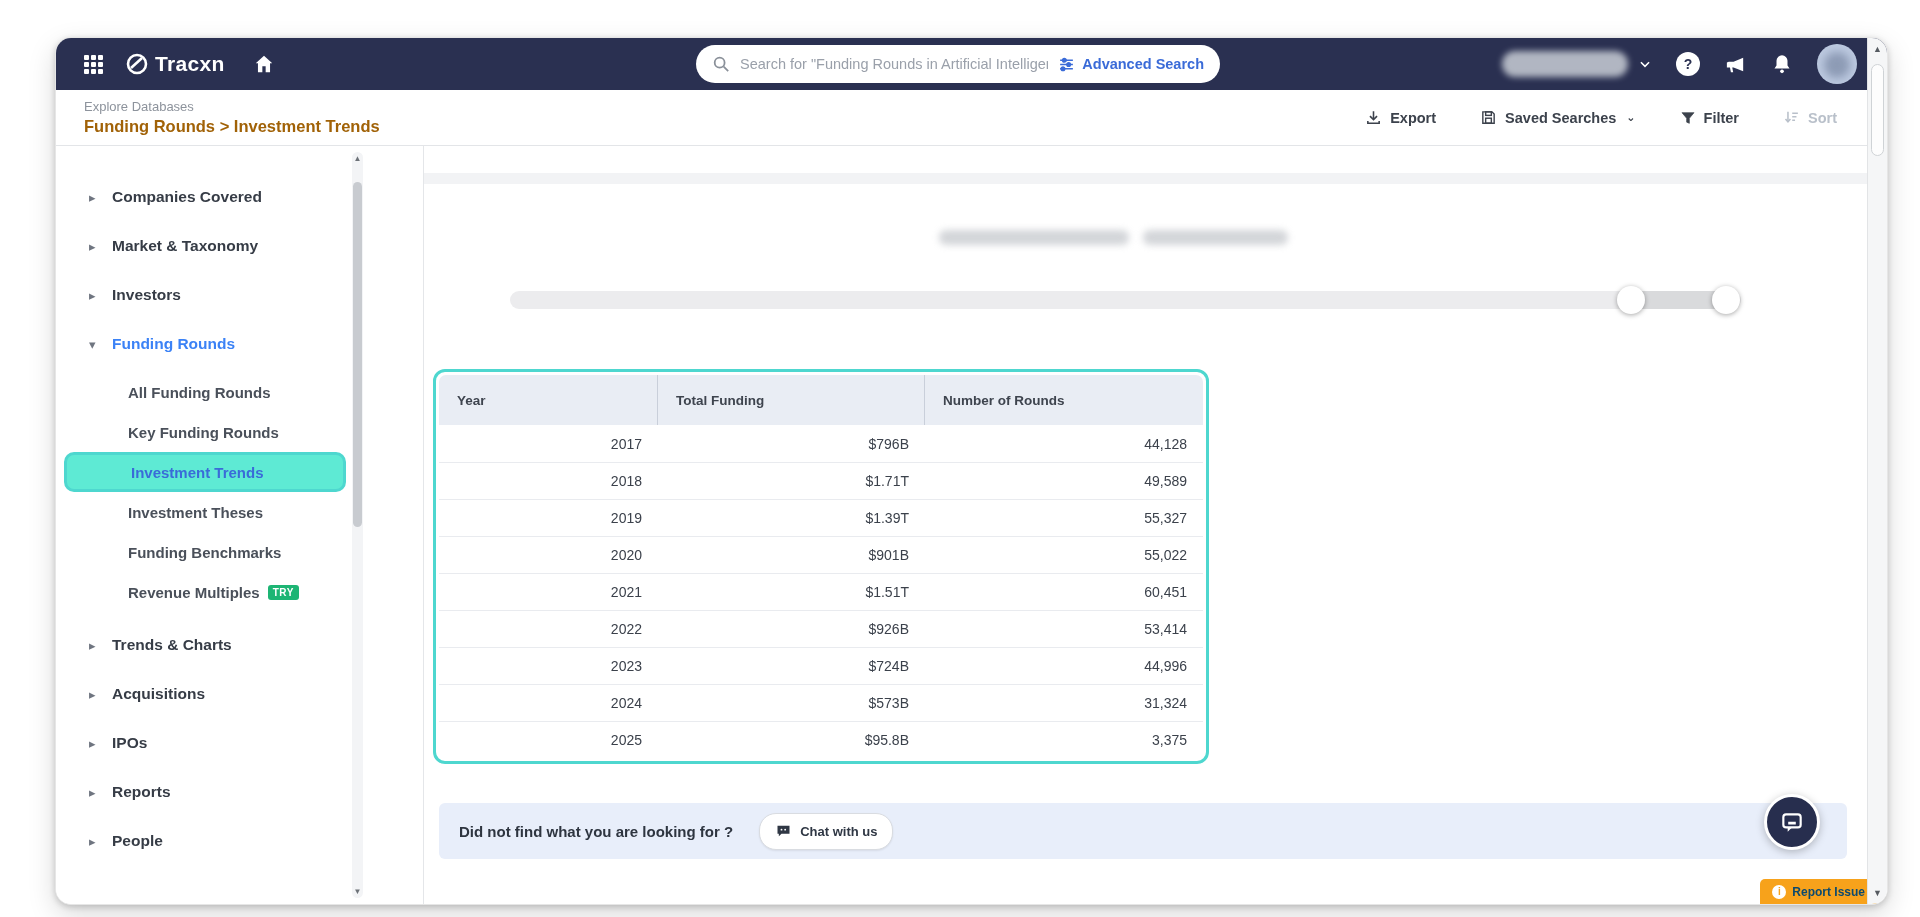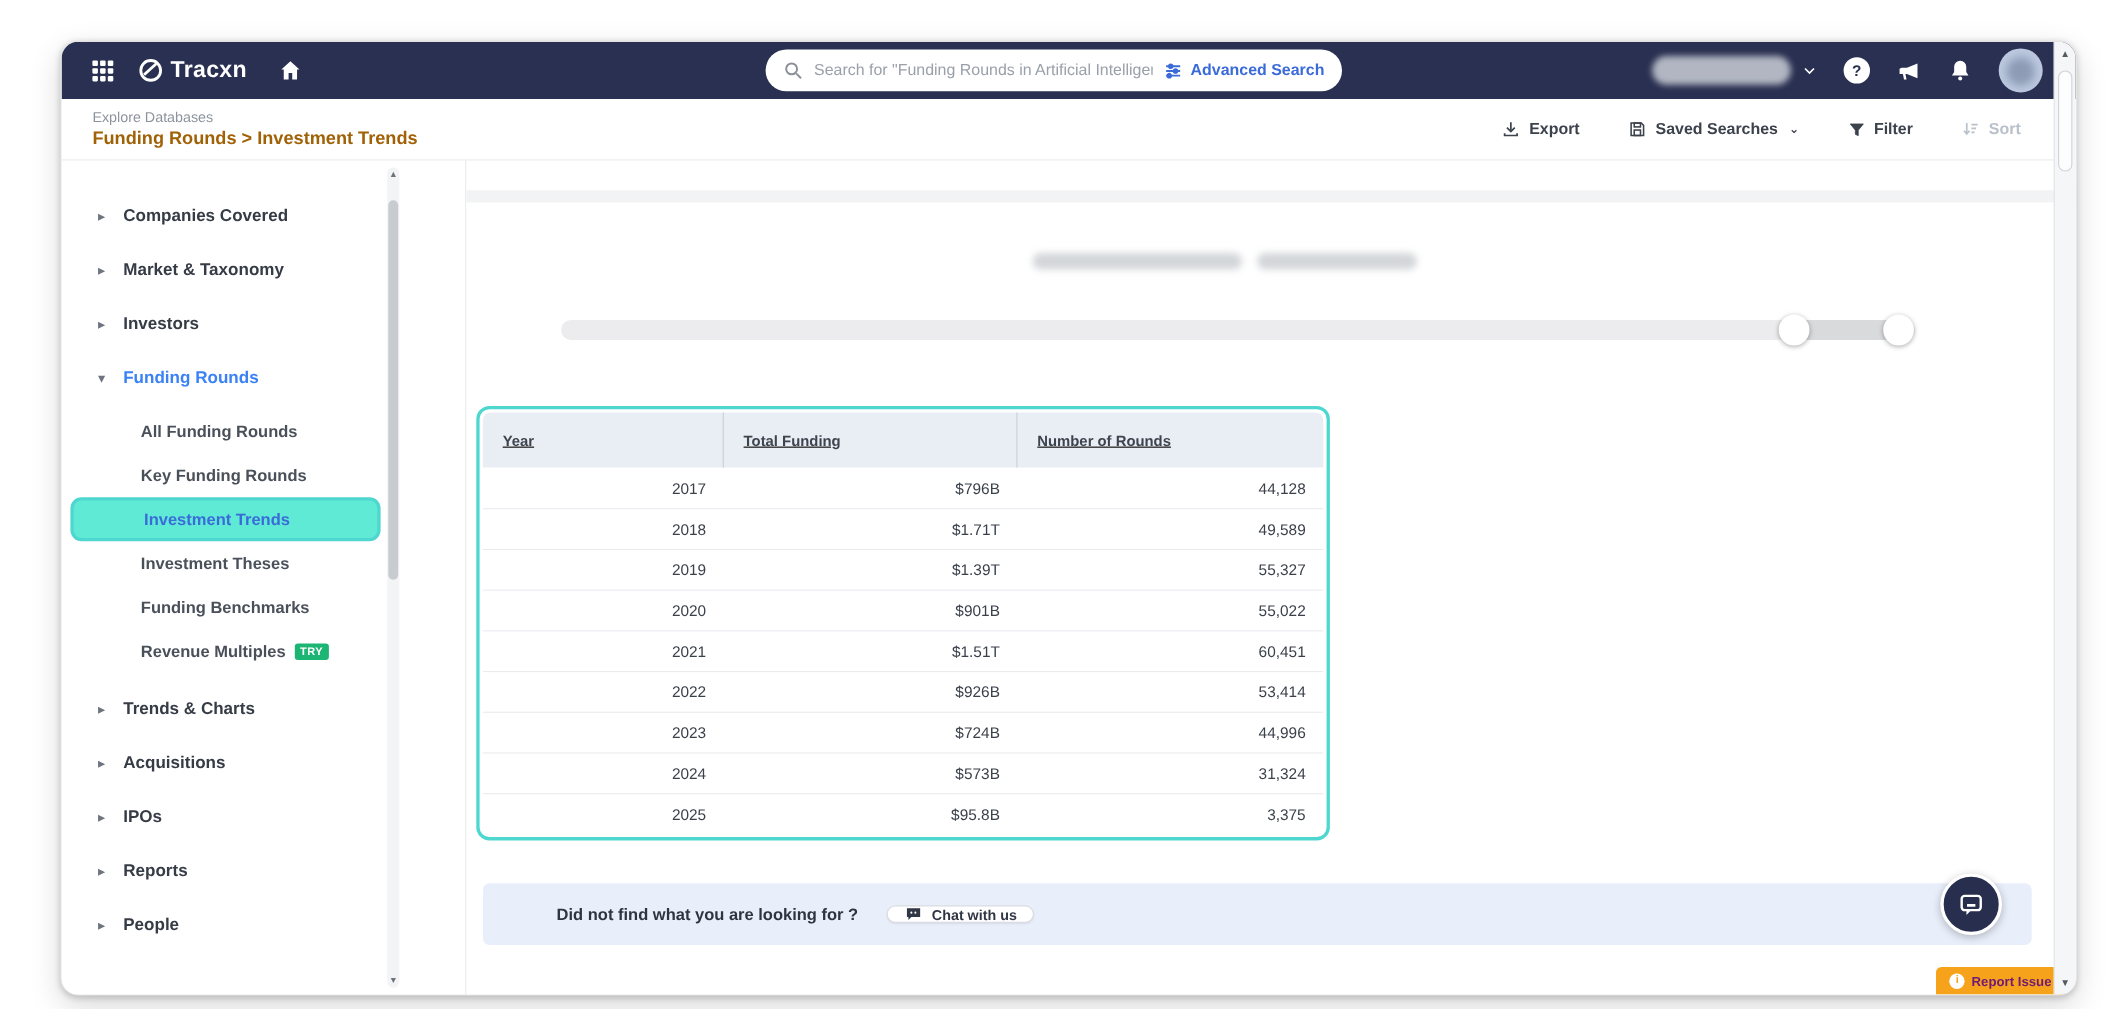--- a/index.html
+++ b/index.html
@@ -72,47 +72,47 @@
   .slider { position:absolute; left:86px; top:145px; width:1231px; height:18px;
     background:#ececee; border-radius:9px; }
   .slider .range { position:absolute; left:1121px; width:95px; height:18px; background:#d9dadc; }
   .slider .handle { position:absolute; top:-5px; width:28px; height:28px; border-radius:50%;
     background:#fff; box-shadow:0 1px 5px rgba(0,0,0,.35); cursor:pointer; }
   .slider .h1 { left:1107px; } .slider .h2 { left:1202px; }
 
   
   .table-wrap { position:absolute; left:9px; top:223px; width:776px;
     border:3px solid #4ed7cf; border-radius:12px; background:#fff; padding:3px; }
-  .t-head { display:flex; height:50px; background:#e9edf4; border-radius:7px 7px 0 0;text-decoration:underline; }
+  .t-head { display:flex; height:50px; background:#e9edf4; border-radius:7px 7px 0 0; }
   .t-head .t-cell { display:flex; align-items:center; padding-left:18px;
     font-size:13.5px; font-weight:700; color:#3e444e; border-right:1px solid #c9cfda; }
   .t-head .t-cell:last-child { border-right:none; }
   .t-col0 { width:219px; } .t-col1 { width:267px; } .t-col2 { flex:1; }
   .t-row { display:flex; height:37px; align-items:center; border-top:1px solid #e9ebef; }
   .t-row:first-child { border-top:none; }
   .t-row .t-cell { font-size:14px; color:#3b414b; text-align:right; padding-right:16px; }
   .t-row .t-cell.t-col0, .t-row .t-cell.t-col1 { border-right:none; }
 
   
   .help-band { position:absolute; left:15px; top:657px; width:1408px; height:56px;
     background:#e8eefa; border-radius:6px; display:flex; align-items:center; padding-left:20px; }
-  .help-text { font-size:15px; font-weight:700; color:#2e3540;margin-left:47px; }
-  .chat-btn { margin-left:26px; height:16px; background:#fff; border:1px solid #d9dce1;
+  .help-text { font-size:15px; font-weight:700; color:#2e3540; }
+  .chat-btn { margin-left:26px; height:37px; background:#fff; border:1px solid #d9dce1;
     border-radius:17px; display:flex; align-items:center; gap:8px; padding:0 15px;
     font-size:13px; font-weight:700; color:#2f3744; cursor:pointer; box-shadow:0 1px 2px rgba(0,0,0,.08);justify-content:space-between; }
 
   
   .chat-fab { position:absolute; left:1340px; top:648px; width:56px; height:56px; border-radius:50%;
     background:#272e4e; border:3px solid #fff; box-shadow:0 2px 8px rgba(0,0,0,.25);
     display:flex; align-items:center; justify-content:center; cursor:pointer; }
   .report-btn { position:absolute; right:10px; bottom:0; height:25px; background:#f7a21b;
     border-radius:5px 5px 0 0; display:flex; align-items:center; gap:6px; padding:0 12px; cursor:pointer; }
   .report-btn .info-i { width:14px; height:14px; border-radius:50%; background:#fff; color:#f7a21b;
     font-size:10px; font-weight:700; display:flex; align-items:center; justify-content:center; font-style:normal; }
-  .report-label { color:#701a75; font-size:12px; font-weight:700; }
+  .report-label { color:#0c4a6e; font-size:12px; font-weight:700; }
 
   
   .win-rail { position:absolute; right:0; top:0; bottom:0; width:20px; background:#f5f6f7; border-left:1px solid #e2e4e6; }
   .win-rail .arrow { position:absolute; left:0; width:19px; text-align:center; font-size:9px; color:#565b61; }
   .win-rail .thumb { position:absolute; left:3px; width:13px; top:26px; height:92px;
     background:#fdfdfd; border:1px solid #cfd3d6; border-radius:7px; }
 </style>
 </head>
 <body>
 

